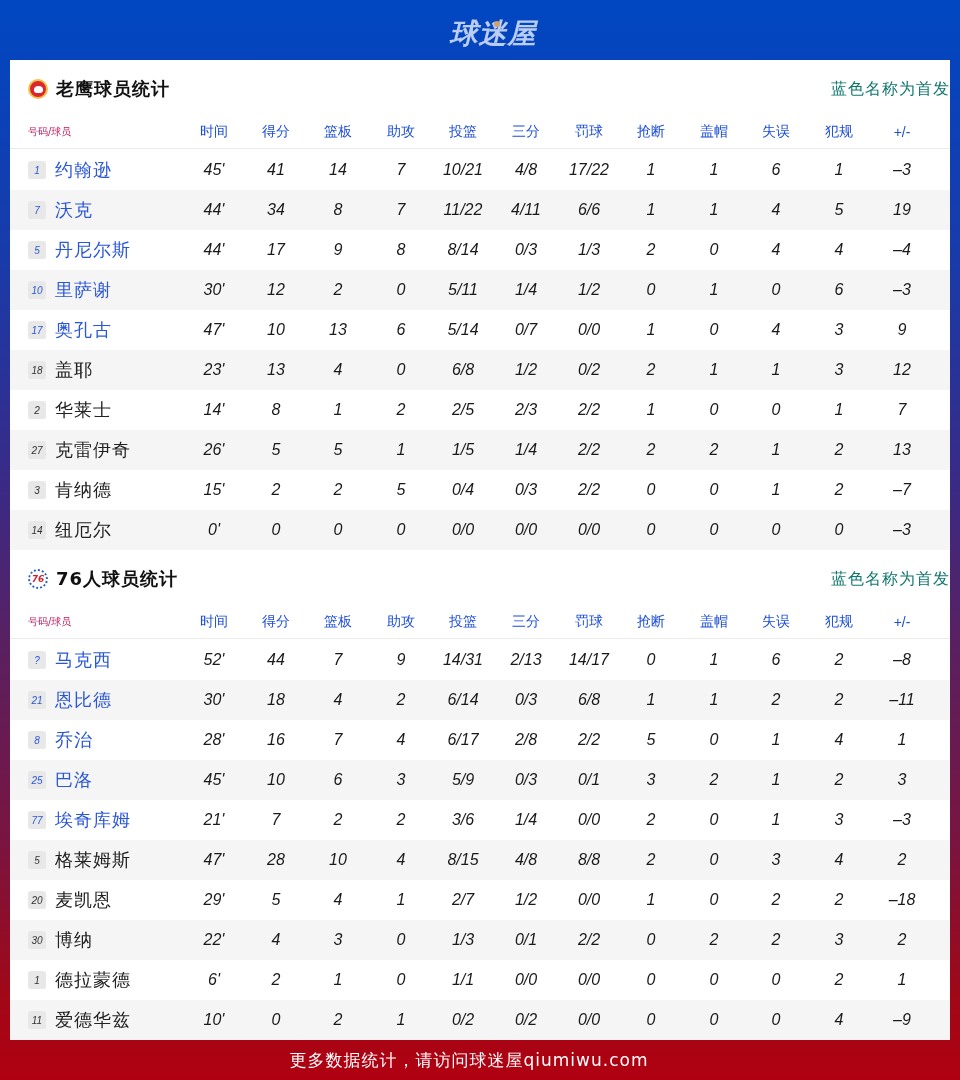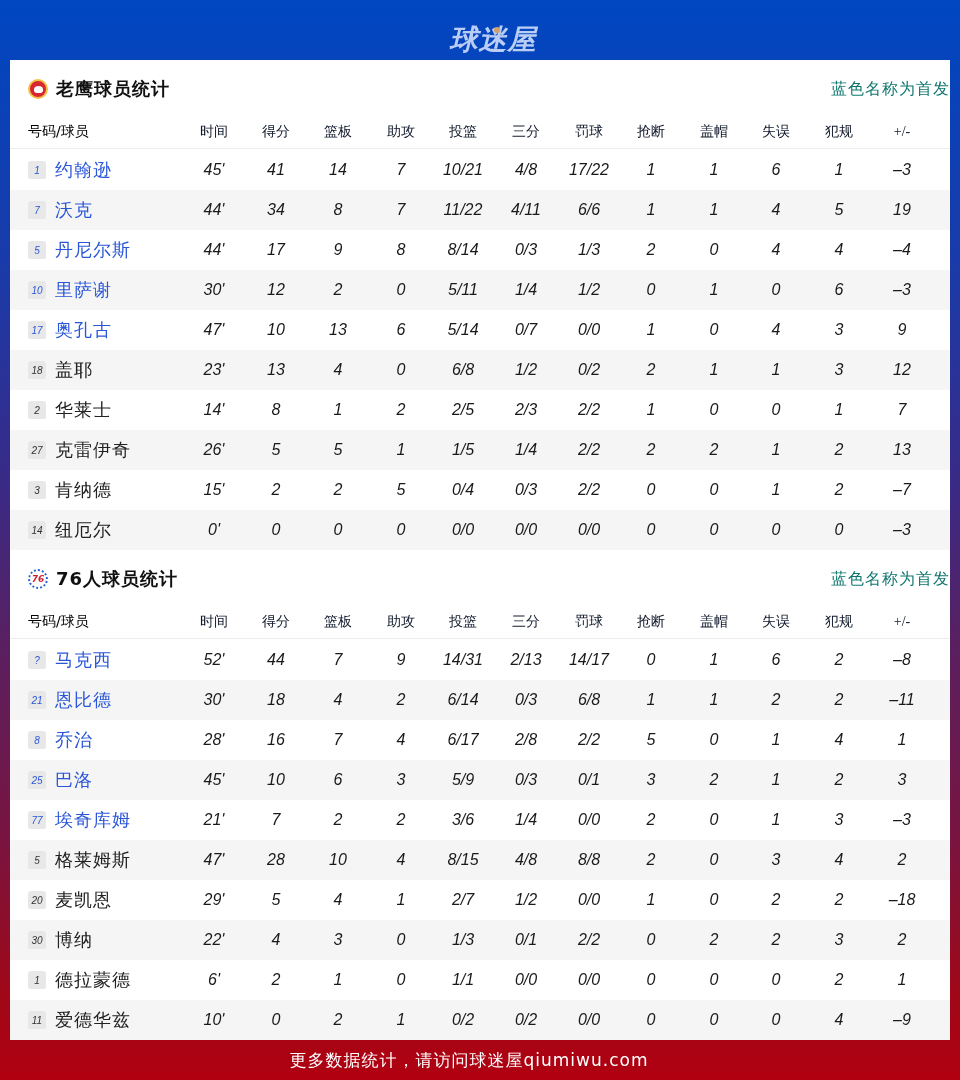--- a/index.html
+++ b/index.html
@@ -3,21 +3,21 @@
 <meta charset="utf-8">
 <style>
   * { box-sizing: border-box; margin: 0; padding: 0; }
   html, body { width: 960px; height: 1080px; overflow: hidden; }
   body {
     font-family: "DejaVu Sans", "Liberation Sans", sans-serif;
     background: linear-gradient(180deg, #0047c2 0%, #1a3aa8 25%, #3a2a86 45%, #5a2060 60%, #7a1440 78%, #a00818 92%, #b00010 100%);
     position: relative;
   }
   .topbar {
-    position: absolute; left: 0; top: 10px; width: 960px; height: 60px;
+    position: absolute; left: 0; top: 4px; width: 960px; height: 60px;
     display: flex; align-items: center; justify-content: center; padding-left: 26px;
   }
   .logo {
     font-size: 28px; font-weight: bold; font-style: italic;
     color: #b9cdf5; letter-spacing: 1px; position: relative;
   }
   .logo-dot {
     position: absolute; width: 6px; height: 6px; border-radius: 50%;
     background: #d4a06a; left: 44px; top: 6px;
   }
@@ -49,24 +49,24 @@
   }
   .tbody { position: absolute; left: 0; top: 90px; width: 940px; }
   .row { position: relative; width: 940px; height: 40px; }
   .row.alt { background: #f5f5f5; }
   .cell {
     position: absolute; top: 0; height: 100%; width: 60px; margin-left: -30px;
     display: flex; align-items: center; justify-content: center;
     font-size: 16px; font-style: italic; color: #1a1a1a;
     font-family: "Liberation Sans", sans-serif;
   }
-  .thead .cell { font-style: normal; font-size: 14px; color: #0f172a; font-family: Liberation Serif, serif; }
+  .thead .cell { font-style: normal; font-size: 14px; color: #1d4ed8; font-family: Liberation Sans, sans-serif; }
   .th-player {
     position: absolute; left: 18px; top: 0; height: 100%;
-    display: flex; align-items: center; font-size: 14px; color: #000000;
+    display: flex; align-items: center; font-size: 10px; color: #be185d;
   }
   .player {
     position: absolute; left: 18px; top: 0; height: 100%;
     display: flex; align-items: center;
   }
   .jersey {
     width: 18px; height: 18px; background: #e8e8e8; border-radius: 3px 3px 2px 2px;
     display: flex; align-items: center; justify-content: center;
     font-size: 10px; font-style: italic; color: #333; margin-right: 9px;
     font-family: "Liberation Sans", sans-serif;

